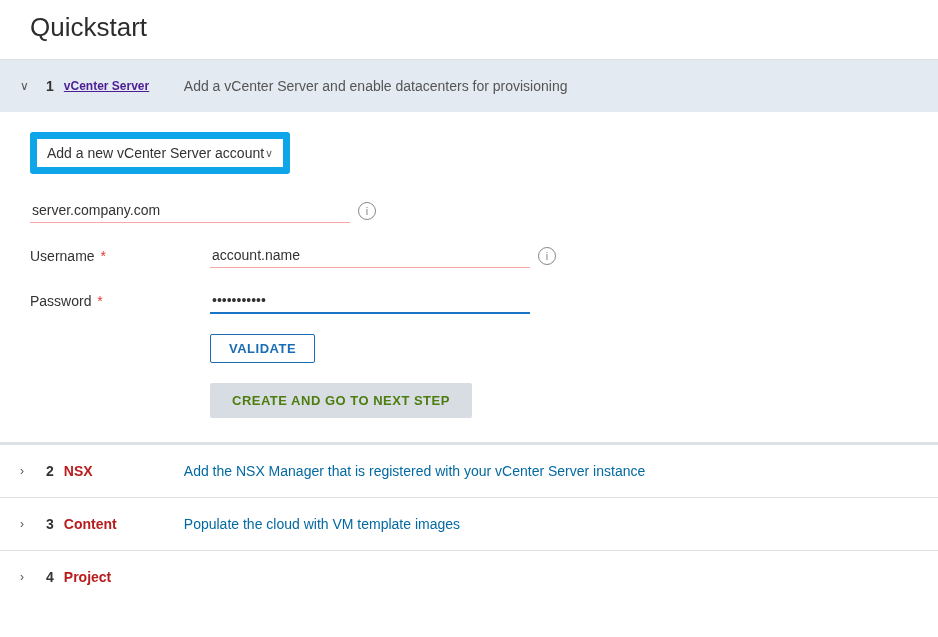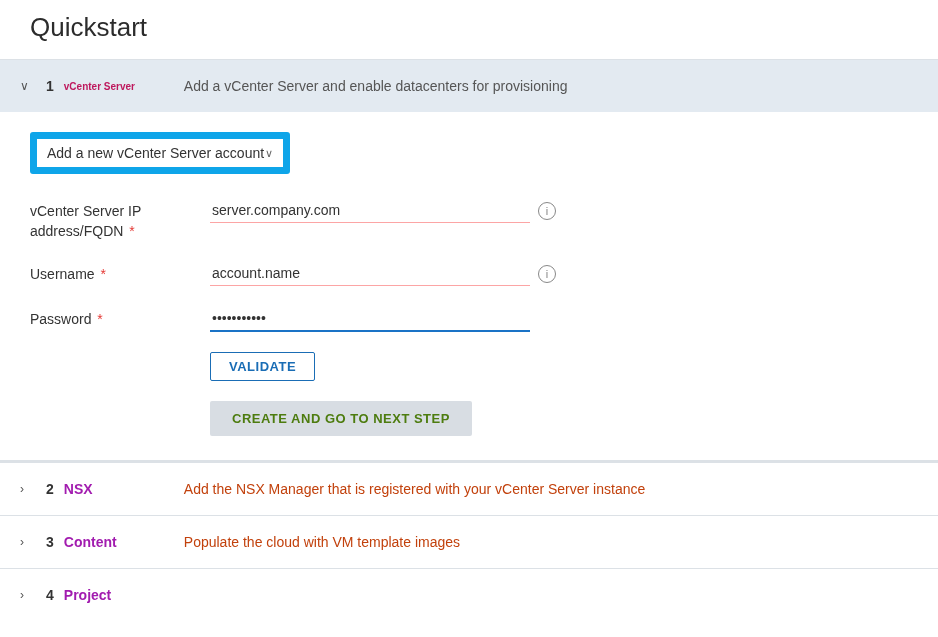--- a/index.html
+++ b/index.html
@@ -44,23 +44,24 @@
     }
 
     .step-number {
       font-weight: 600;
       color: #333;
       font-size: 14px;
     }
 
     .step-name {
       font-weight: 700;
-      color: #be185d;
-      font-size: 10px;
+      color: #4c1d95;
+      font-size: 12px;
       min-width: 100px;
+      text-decoration: underline;
     }
 
     .step-description {
       color: #555;
       font-size: 14px;
       margin-left: 10px;
     }
 
     .step-body {
       padding: 20px 30px 24px;
@@ -191,27 +192,27 @@
     }
 
     .collapsed-number {
       font-weight: 600;
       color: #333;
       font-size: 14px;
     }
 
     .collapsed-name {
       font-weight: 700;
-      color: #a21caf;
+      color: #b91c1c;
       font-size: 14px;
       min-width: 100px;
     }
 
     .collapsed-description {
-      color: #c2410c;
+      color: #0369a1;
       font-size: 14px;
       margin-left: 10px;
     }
 
     .step-header-row {
       display: flex;
       align-items: center;
       gap: 10px;
     }
   </style>
@@ -233,23 +234,20 @@
   <div class="step-body">
 
     <div class="dropdown-wrapper">
       <div class="dropdown-select">
         <span>Add a new vCenter Server account</span>
         <span class="arrow">∨</span>
       </div>
     </div>
 
     <div class="form-group">
-      <div class="form-label">
-        <span>vCenter Server IP address/FQDN</span><span class="required"> *</span>
-      </div>
       <div class="form-input-wrapper">
         <input type="text" class="form-input" value="server.company.com" style="">
         <div class="info-icon">
           <span>i</span>
         </div>
       </div>
     </div>
 
     <div class="form-group">
       <div class="form-label">

